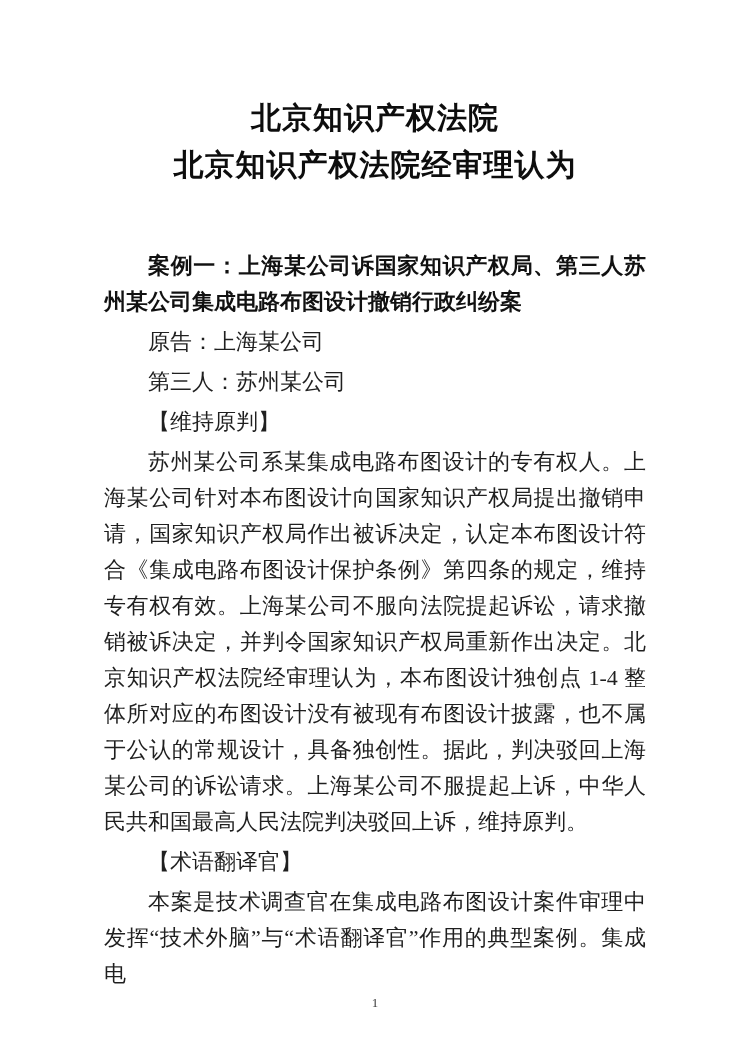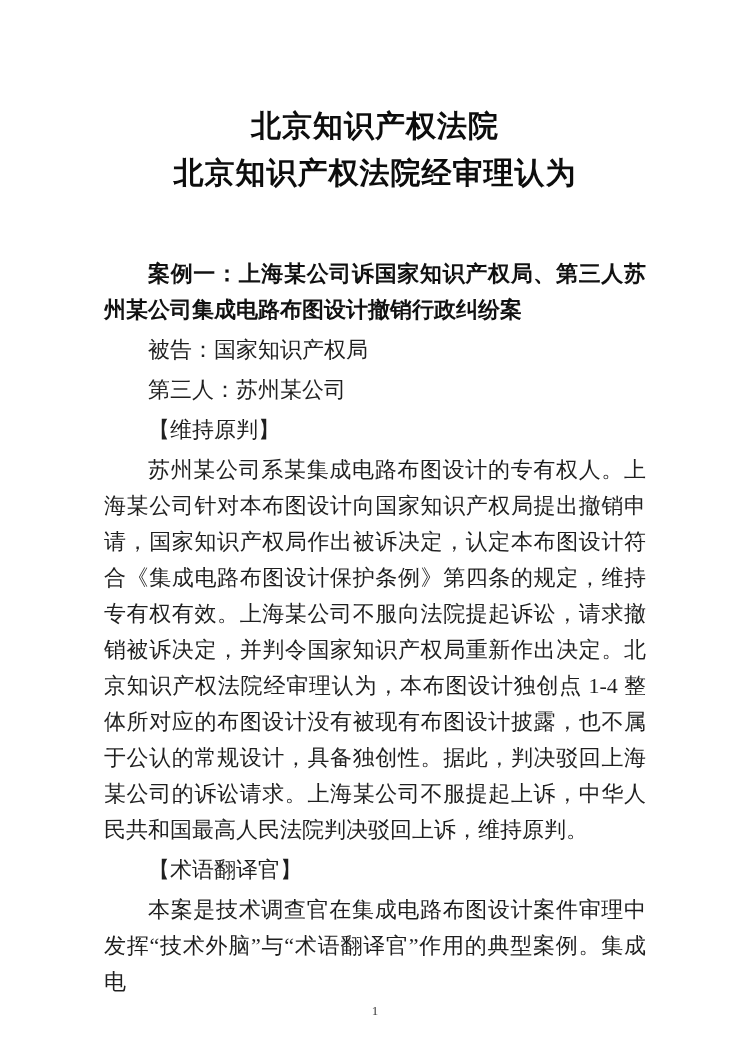--- a/index.html
+++ b/index.html
@@ -13,21 +13,21 @@
   }
   .page {
     position: relative;
     width: 750px;
     height: 1061px;
     background: #ffffff;
     color: #1a1a1a;
     box-sizing: border-box;
   }
   .doc-title {
-    margin: 16px;
+    margin: 8px;
     padding-top: 86px;
     text-align: center;
     font-size: 30px;
     line-height: 47px;
     font-weight: 700;
     color: #0d0d0d;
     font-family: "Liberation Serif", "DejaVu Serif", serif;
     letter-spacing: 1px;
   }
   .content {
@@ -75,21 +75,21 @@
 <div class="page">
 
   <h1 class="doc-title">
     <div>北京知识产权法院</div>
     <div>北京知识产权法院经审理认为</div>
   </h1>
 
   <div class="content">
     <p class="case-heading">案例一：上海某公司诉国家知识产权局、第三人苏州某公司集成电路布图设计撤销行政纠纷案</p>
 
-    <p class="info-line">被告：国家知识产权局</p>
+    <p class="info-line">原告：上海某公司</p>
     <p class="info-line">第三人：苏州某公司</p>
 
     <p class="section-label">【维持原判】</p>
     <p class="body-par">苏州某公司系某集成电路布图设计的专有权人。上海某公司针对本布图设计向国家知识产权局提出撤销申请，国家知识产权局作出被诉决定，认定本布图设计符合《集成电路布图设计保护条例》第四条的规定，维持专有权有效。上海某公司不服向法院提起诉讼，请求撤销被诉决定，并判令国家知识产权局重新作出决定。北京知识产权法院经审理认为，本布图设计独创点 1-4 整体所对应的布图设计没有被现有布图设计披露，也不属于公认的常规设计，具备独创性。据此，判决驳回上海某公司的诉讼请求。上海某公司不服提起上诉，中华人民共和国最高人民法院判决驳回上诉，维持原判。</p>
 
     <p class="section-label">【术语翻译官】</p>
     <p class="body-par">本案是技术调查官在集成电路布图设计案件审理中发挥“技术外脑”与“术语翻译官”作用的典型案例。集成电</p>
   </div>
 
   <div class="page-number">1</div>

